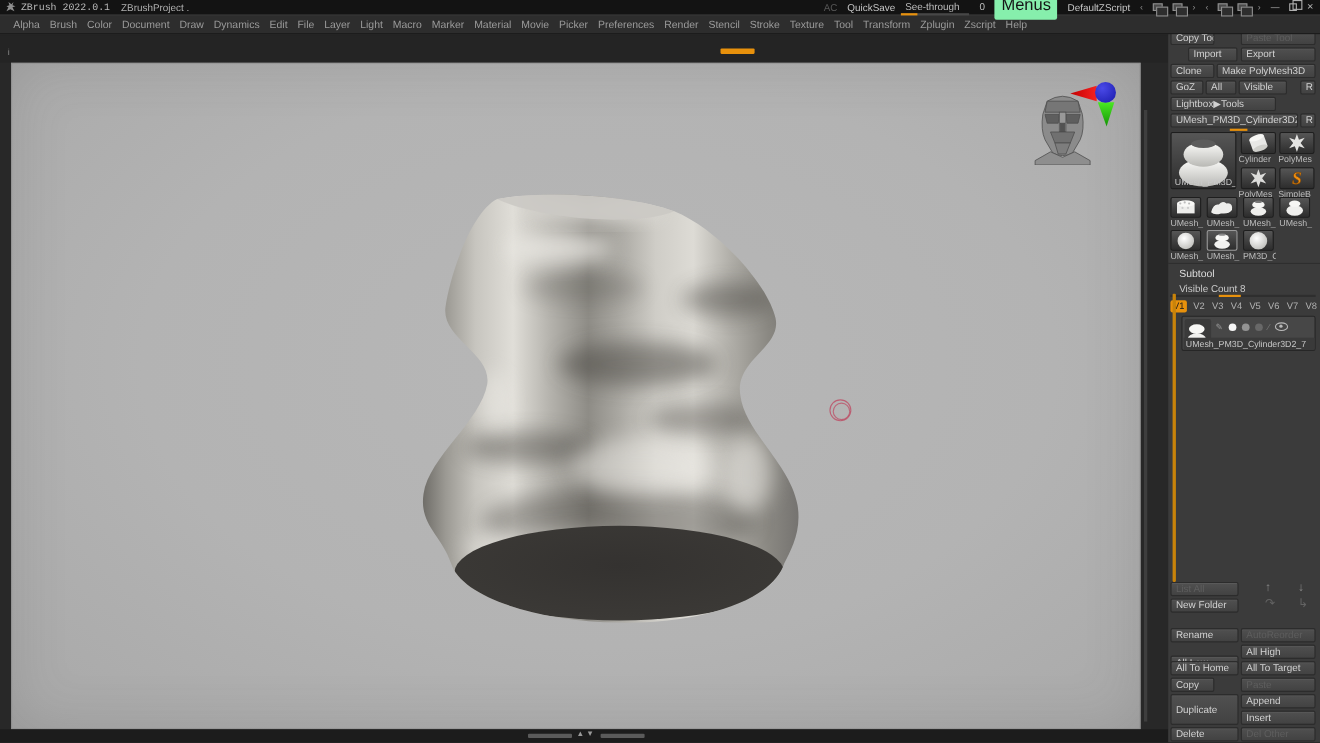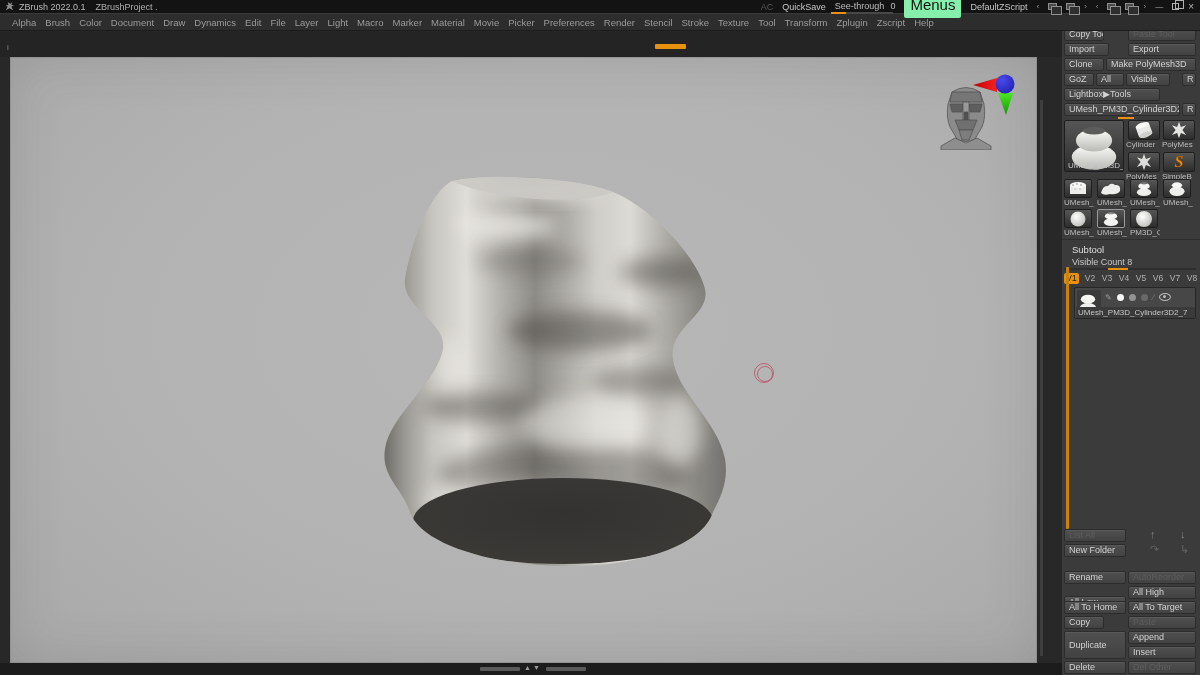--- a/index.html
+++ b/index.html
@@ -2,28 +2,28 @@
 <html><head>
 <meta charset="utf-8">
 <style>
   * { box-sizing: border-box; }
   html,body { margin:0; padding:0; }
   body { width:1200px; height:675px; background:#232323; font-family:"Liberation Sans",sans-serif; overflow:hidden; }
   .app { position:relative; width:1200px; height:675px; background:#262626; }
 
   
   .titlebar { position:absolute; left:0; top:0; width:1200px; height:13px; background:#131313; display:flex; align-items:center; font-size:9px; color:#8f8f8f; white-space:nowrap; z-index:30; }
-  .t-app { color:#b9b9b9; margin:0 10px 0 4px; }
+  .t-app { color:#b9b9b9; margin:0 10px 0 4px;font-family:Liberation Mono, monospace; }
   .t-proj { color:#b0b0b0; margin-right:8px; }
   .t-stats { color:#8a8a8a; letter-spacing:.1px; }
   .t-right { margin-left:auto; display:flex; align-items:center; gap:9px; padding-right:6px; }
   .t-dim { color:#565656; }
   .t-bright { color:#c6c6c6; }
   .menus-btn { background:#86efac; color:#151515; padding:1px 6px 5px; border-radius:2px; font-size:15px; }
-  .seethrough { position:relative; color:#bdbdbd; padding-bottom:2px; display:flex; gap:6px; align-items:center;}
+  .seethrough { position:relative; color:#bdbdbd; padding-bottom:2px; display:flex; gap:18px; align-items:center;}
   .st-track { position:absolute; left:-4px; bottom:-1px; width:62px; height:2px; background:#474747; }
   .st-fill { display:block; width:15px; height:2px; background:#e8910c; }
   .winstack { width:9px; height:7px; border:1px solid #8e8e8e; background:#4a4a4a; position:relative; display:inline-block; }
   .winstack::after { content:""; position:absolute; left:2px; top:2px; width:9px; height:7px; border:1px solid #8e8e8e; background:#2e2e2e; }
   .arr { color:#8e8e8e; font-size:8px; }
   .winbtn { color:#b5b5b5; font-size:10px; line-height:10px; }
   .win-restore { width:7px; height:7px; border:1px solid #b0b0b0; position:relative; display:inline-block; }
   .win-restore::before { content:""; position:absolute; left:2px; top:-4px; width:7px; height:7px; border:1px solid #b0b0b0; }
 
   
@@ -242,21 +242,21 @@
     <div class="bbar" style="left:546px"></div>
   </div>
 
   <div class="panel">
 
     <div class="btn" style="left:2px;top:2px;width:132px">Load Tools From Project</div>
 
     <div class="btn" style="left:2px;top:17px;width:40px">Copy Tool</div>
     <div class="btn dis" style="left:66px;top:17px;width:68px">Paste Tool</div>
 
-    <div class="btn" style="left:2px;top:32px;width:45px">Import</div>
+    <div class="btn" style="left:18px;top:32px;width:45px">Import</div>
     <div class="btn" style="left:66px;top:32px;width:68px">Export</div>
 
     <div class="btn" style="left:2px;top:47px;width:40px">Clone</div>
     <div class="btn" style="left:44px;top:47px;width:90px">Make PolyMesh3D</div>
 
     <div class="btn" style="left:2px;top:62px;width:30px">GoZ</div>
     <div class="btn" style="left:34px;top:62px;width:28px">All</div>
     <div class="btn" style="left:64px;top:62px;width:44px">Visible</div>
     <div class="btn" style="left:120px;top:62px;width:14px">R</div>
 

